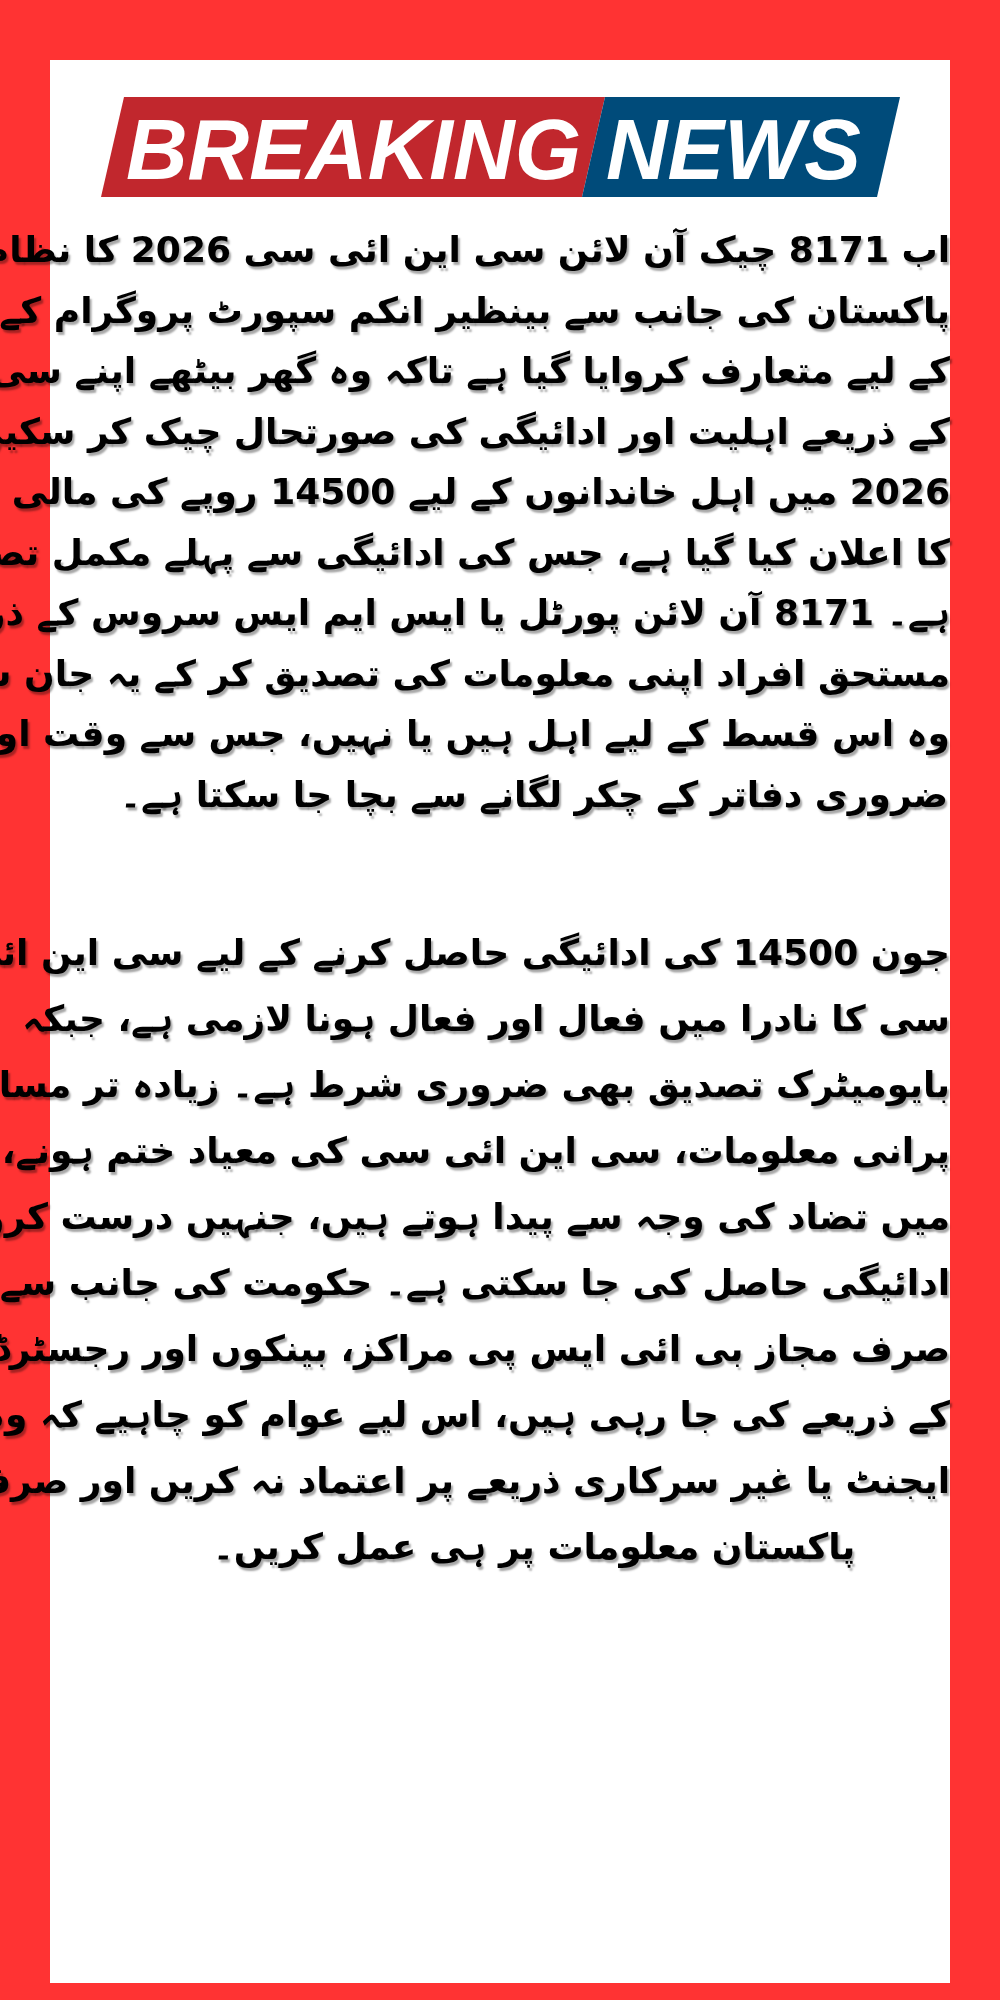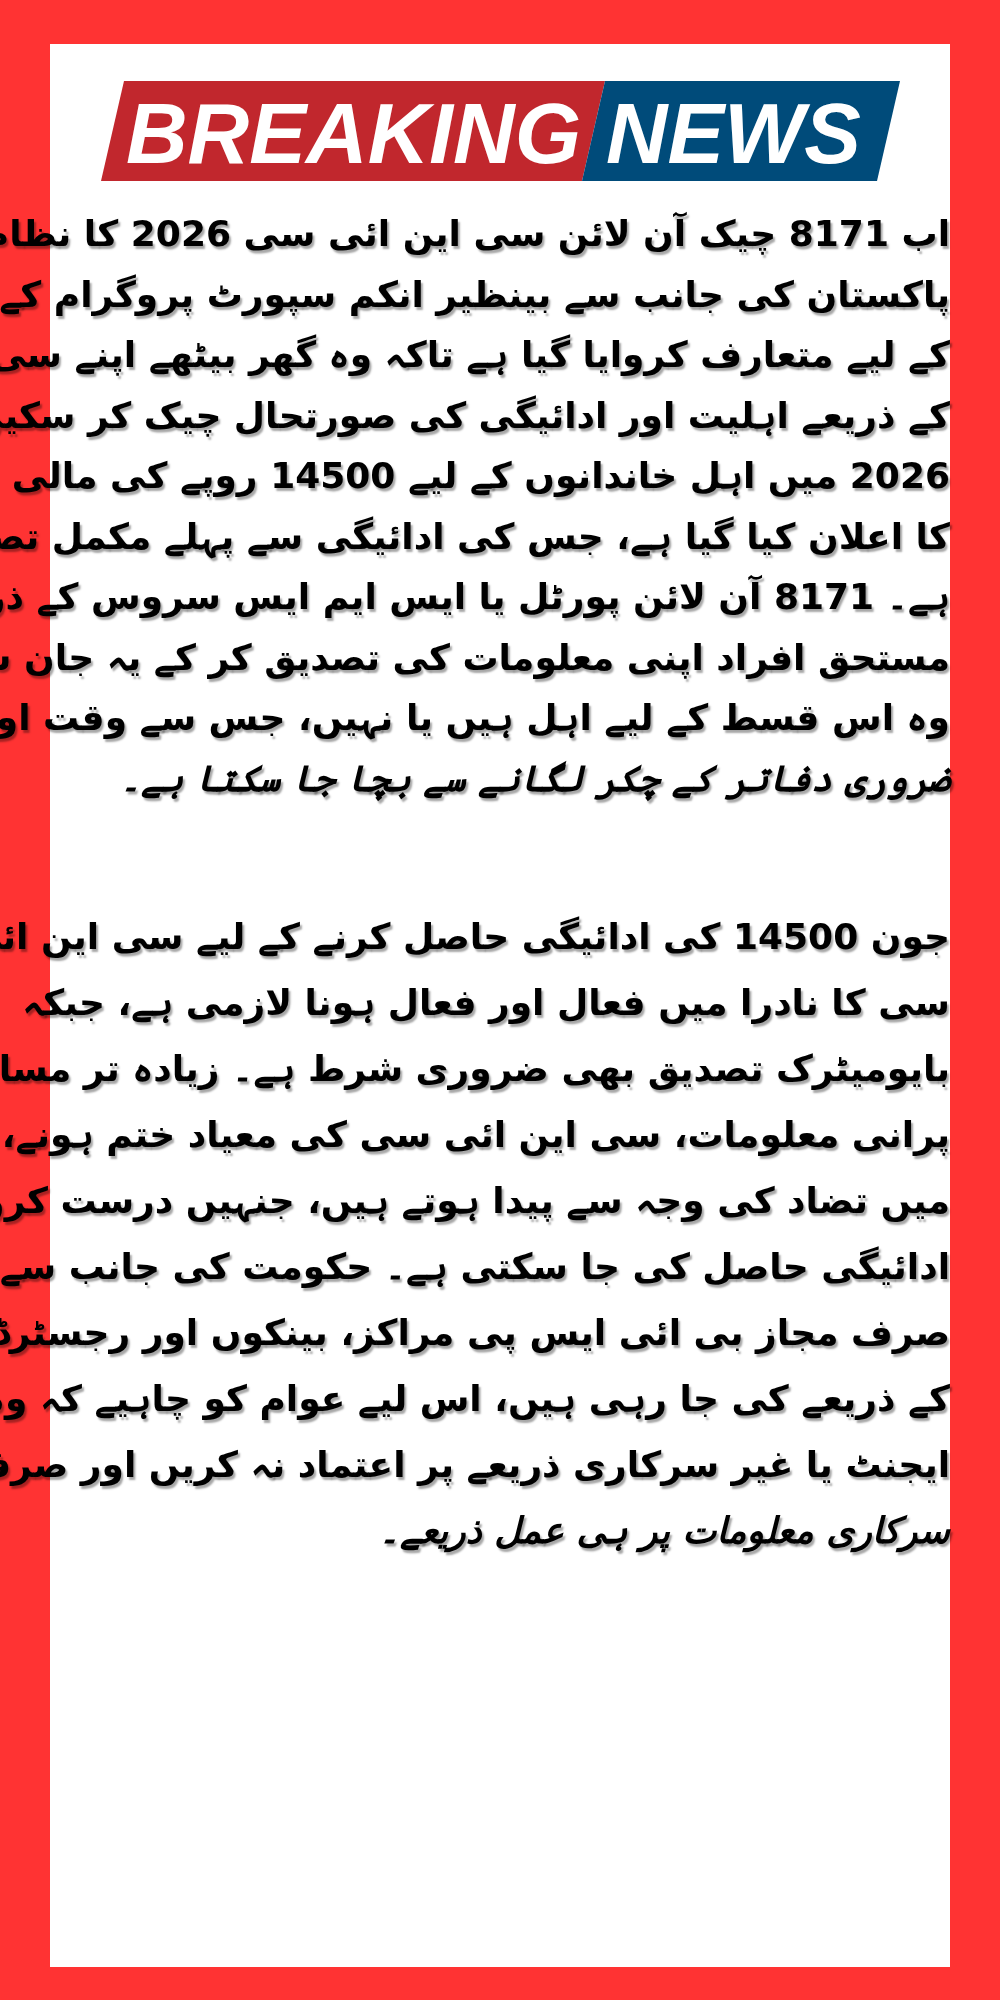--- a/index.html
+++ b/index.html
@@ -5,21 +5,21 @@
   html, body { margin: 0; padding: 0; }
   body {
     width: 1000px; height: 2000px;
     background: #ff3333;
     position: relative;
     overflow: hidden;
     font-family: "DejaVu Sans", sans-serif;
   }
   .panel {
     position: absolute;
-    left: 50px; top: 44px;
+    left: 50px; top: 60px;
     width: 900px; height: 1923px;
     background: #ffffff;
   }
   .banner {
     position: absolute;
     left: 51px; top: 37px;
     width: 800px; height: 100px;
   }
   .banner svg { display: block; }
   .banner-text {
@@ -42,21 +42,21 @@
     line-height: 60.5px;
     height: 60.5px;
     white-space: nowrap;
     text-align: right;
     text-shadow: 2px 3px 2px rgba(0,0,0,0.35);
     letter-spacing: 0;
   }
   .para { margin: 0; }
   .para + .para { margin-top: 95px; }
   .para2 .line { line-height: 66px; height: 66px; }
-  .line.last { text-align: right; font-style: italic; }
+  .line.last { text-align: center; }
 </style>
 </head>
 <body>
 
 <div class="panel">
 
   <div class="banner">
     <svg width="800" height="100" viewBox="0 0 800 100" xmlns="http://www.w3.org/2000/svg">
       <polygon points="23,0 504,0 481,100 0,100" fill="#c1272d"></polygon>
       <polygon points="504,0 799,0 776,100 481,100" fill="#004b7a"></polygon>
@@ -82,17 +82,17 @@
     <div class="para para2">
       <div class="line">جون 14500 کی ادائیگی حاصل کرنے کے لیے سی این ائی</div>
       <div class="line">سی کا نادرا میں فعال اور فعال ہونا لازمی ہے، جبکہ</div>
       <div class="line">بایومیٹرک تصدیق بھی ضروری شرط ہے۔ زیادہ تر مسائل</div>
       <div class="line">پرانی معلومات، سی این ائی سی کی معیاد ختم ہونے، یا نادرا ریکارڈ</div>
       <div class="line">میں تضاد کی وجہ سے پیدا ہوتے ہیں، جنہیں درست کروا کر</div>
       <div class="line">ادائیگی حاصل کی جا سکتی ہے۔ حکومت کی جانب سے ادائیگیاں</div>
       <div class="line">صرف مجاز بی ائی ایس پی مراکز، بینکوں اور رجسٹرڈ پوائنٹس</div>
       <div class="line">کے ذریعے کی جا رہی ہیں، اس لیے عوام کو چاہیے کہ وہ کسی</div>
       <div class="line">ایجنٹ یا غیر سرکاری ذریعے پر اعتماد نہ کریں اور صرف</div>
-      <div class="line last">سرکاری معلومات پر ہی عمل ذریعے۔</div>
+      <div class="line last">پاکستان معلومات پر ہی عمل کریں۔</div>
     </div>
   </div>
 
 </div>
 
 </body></html>

